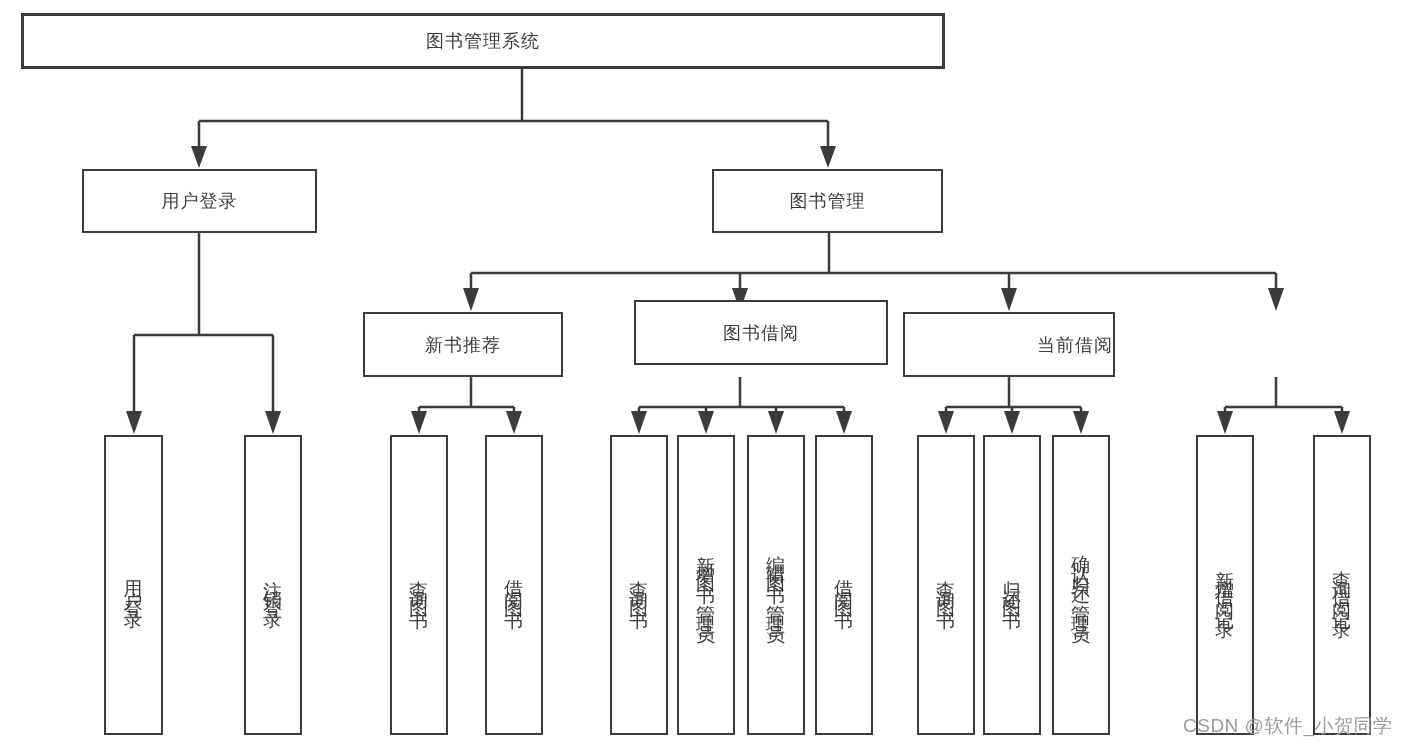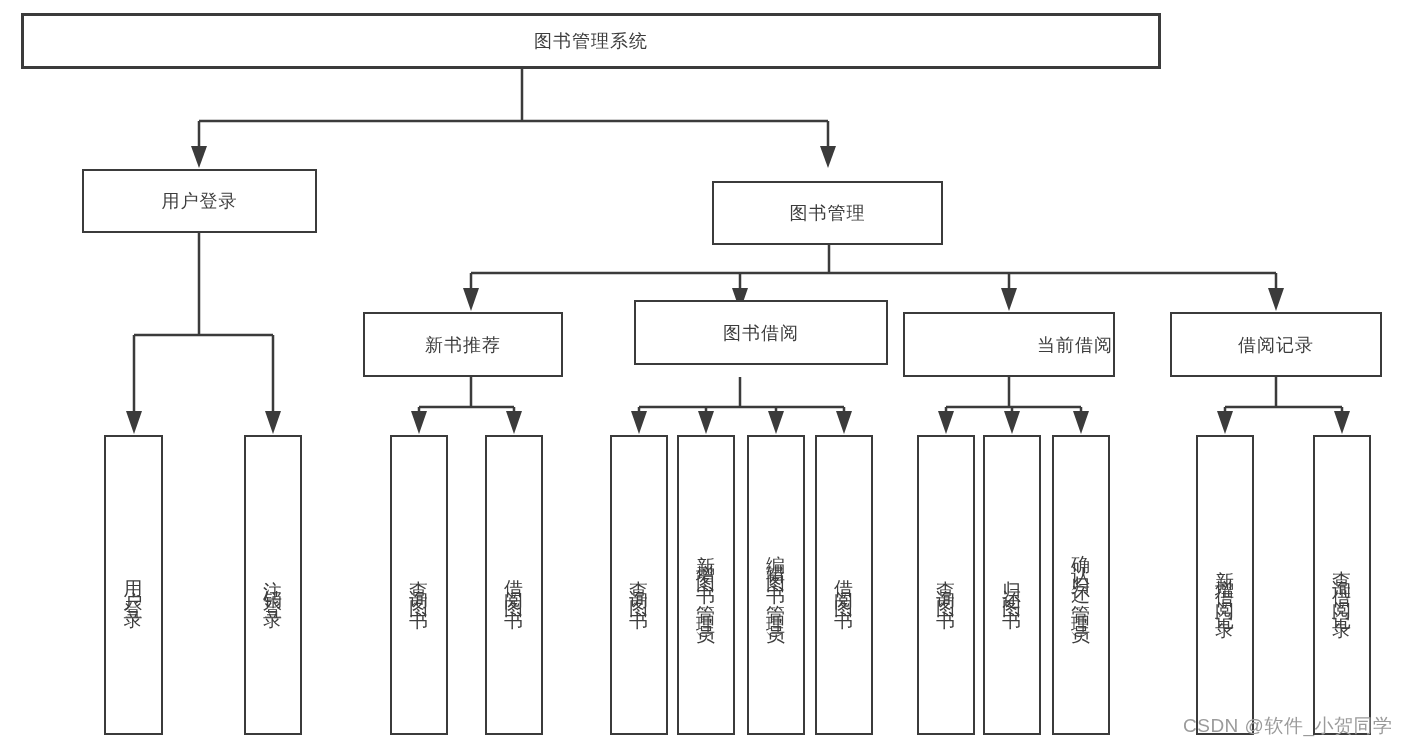--- a/index.html
+++ b/index.html
@@ -92,42 +92,39 @@
     <path class="ah" d="M938,411 L954,411 L946,434 Z"></path>
     <path class="ah" d="M1004,411 L1020,411 L1012,434 Z"></path>
     <path class="ah" d="M1073,411 L1089,411 L1081,434 Z"></path>
 
     <path class="ln" d="M1276,377 V407 M1225,407 H1342"></path>
     <path class="ln" d="M1225,407 V412 M1342,407 V412"></path>
     <path class="ah" d="M1217,411 L1233,411 L1225,434 Z"></path>
     <path class="ah" d="M1334,411 L1350,411 L1342,434 Z"></path>
   </svg>
 
-  <div class="node lv1" style="left:21px;top:13px;width:1140px;height:56px;">
+  <div class="node lv1" style="left:21px;top:13px;width:924px;height:56px;">
     <span class="lbl">图书管理系统</span>
   </div>
 
   <div class="node" style="left:82px;top:169px;width:235px;height:64px;">
     <span class="lbl">用户登录</span>
   </div>
-  <div class="node" style="left:712px;top:181px;width:231px;height:64px;">
+  <div class="node" style="left:712px;top:169px;width:231px;height:64px;">
     <span class="lbl">图书管理</span>
   </div>
 
   <div class="node" style="left:363px;top:312px;width:200px;height:65px;">
     <span class="lbl">新书推荐</span>
   </div>
   <div class="node" style="left:634px;top:300px;width:254px;height:65px;font-family:Liberation Mono, monospace;">
     <span class="lbl">图书借阅</span>
   </div>
   <div class="node" style="left:903px;top:312px;width:212px;height:65px;justify-content:flex-end;">
     <span class="lbl">当前借阅</span>
-  </div>
-  <div class="node" style="left:1170px;top:312px;width:212px;height:65px;">
-    <span class="lbl">借阅记录</span>
   </div>
 
   <div class="node leaf" style="left:104px;top:435px;width:59px;height:300px;">
     <span class="lbl">用户登录</span>
   </div>
   <div class="node leaf" style="left:244px;top:435px;width:58px;height:300px;">
     <span class="lbl">注销登录</span>
   </div>
 
   <div class="node leaf" style="left:390px;top:435px;width:58px;height:300px;">

